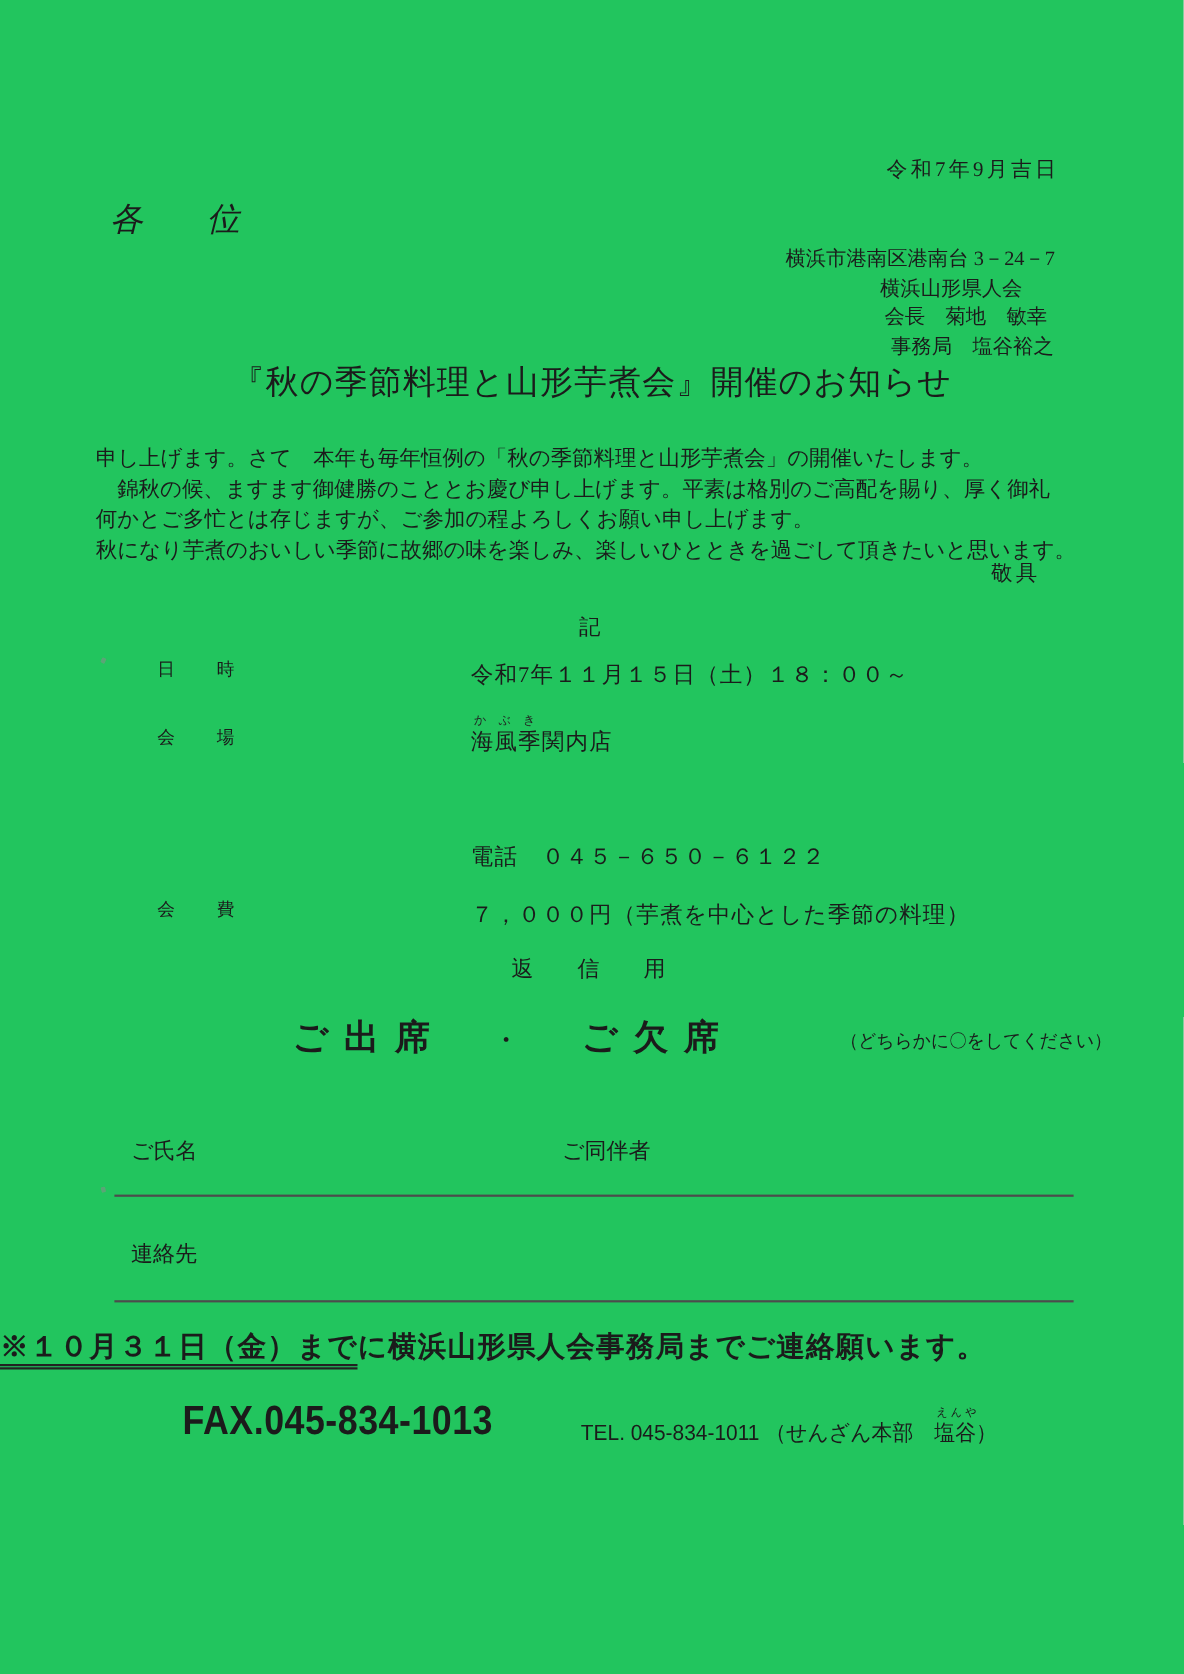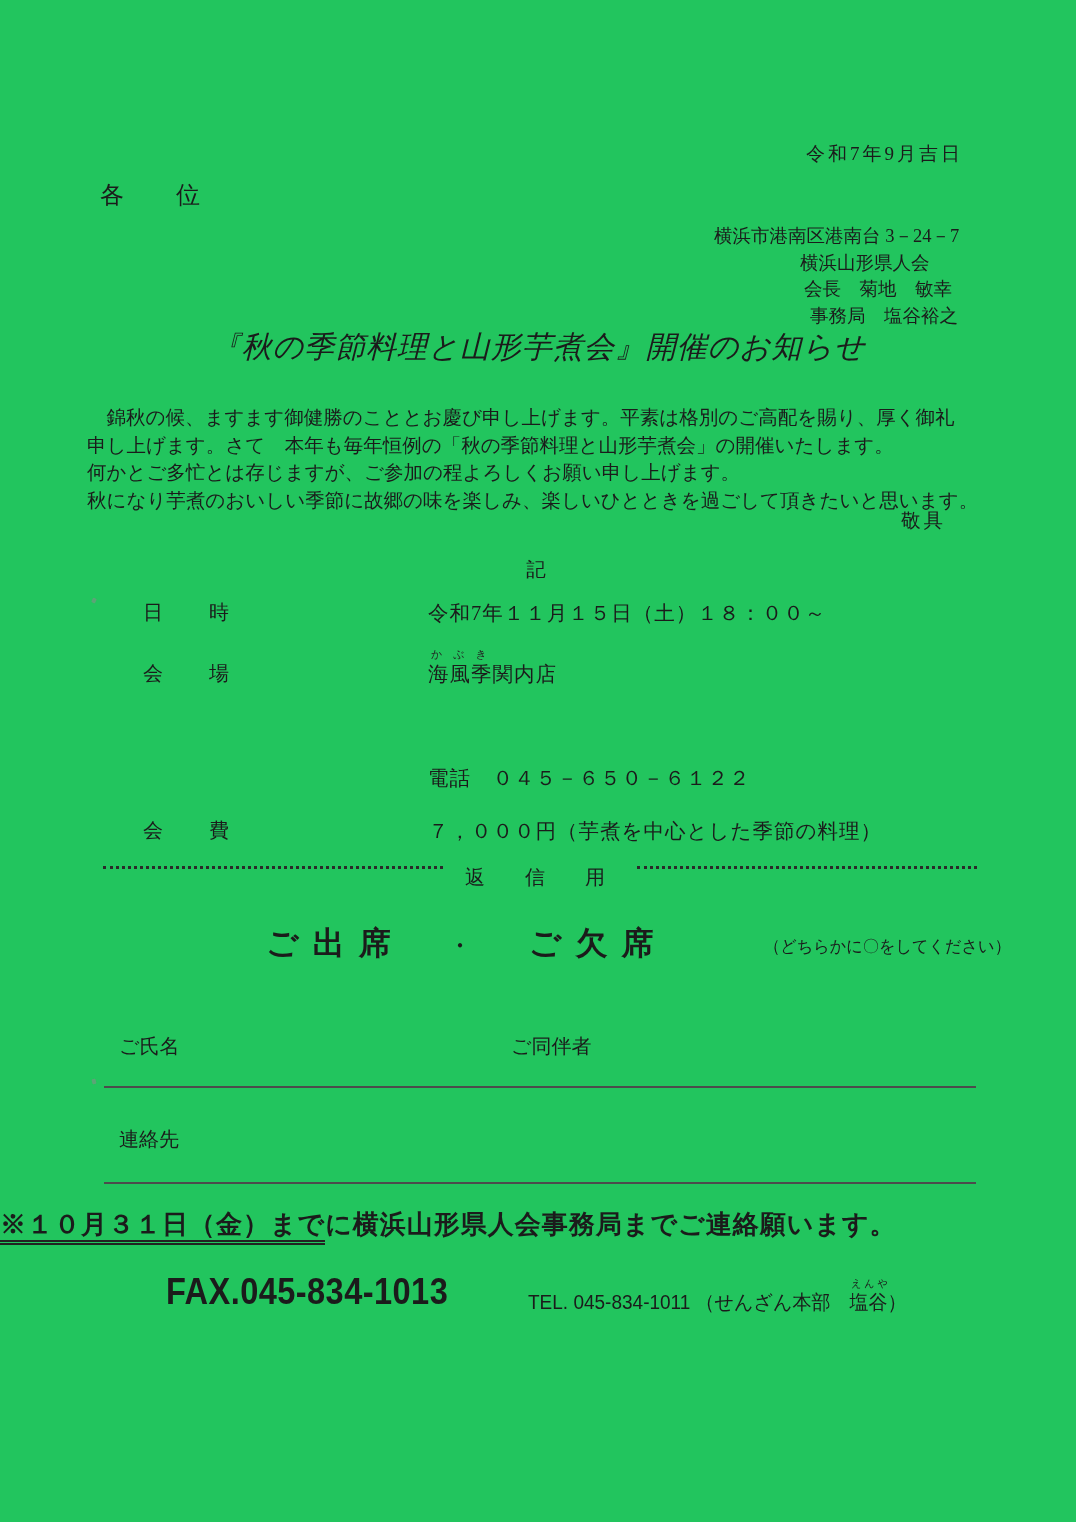--- a/index.html
+++ b/index.html
@@ -8,47 +8,47 @@
     width:1076px;height:1522px;
     margin:0 auto;
     background:#22c55e;
     color:#1b1b1b;
     font-family:"Liberation Serif","DejaVu Serif",serif;
     overflow:hidden;
   }
   .abs{position:absolute;}
 
   .doc-date{top:141px;left:806px;font-size:19px;letter-spacing:3px;}
-  .salutation{top:179px;left:100px;font-size:24px;letter-spacing:14px;}
+  .salutation{top:179px;left:100px;font-size:30px;letter-spacing:14px;font-style:italic;}
 
   .sender{top:223px;left:714px;font-size:18.5px;line-height:26.5px;white-space:nowrap;}
   .sender .l2{padding-left:86px;}
   .sender .l3{padding-left:90px;}
   .sender .l4{padding-left:96px;}
 
   .title{top:327px;left:0;width:100%;text-align:center;
-         font-size:30px;font-weight:500;letter-spacing:1px;margin:0;font-style:italic;}
+         font-size:30px;font-weight:500;letter-spacing:1px;margin:0;}
 
   .body-par{top:404px;left:87px;width:905px;font-size:19.5px;line-height:27.6px;}
   .closing{top:507px;left:901px;font-size:19.5px;letter-spacing:3px;}
   .record{top:556px;left:0;width:100%;text-align:center;font-size:19.5px;letter-spacing:4px;}
 
-  .row-label{font-size:20px;left:143px;letter-spacing:2px;}
+  .row-label{font-size:16px;left:143px;letter-spacing:2px;}
   .row-value{font-size:20.5px;left:428px;letter-spacing:1px;white-space:nowrap;}
   .r-dt{top:599px;}
   .r-venue{top:660px;}
   .r-addr{top:711px;font-size:20px;}
   .r-phone{top:764px;}
   .r-fee{top:817px;}
 
   .ruby-wrap{position:relative;display:inline-block;}
   .furi{position:absolute;top:-13px;left:3px;font-size:11px;letter-spacing:11px;white-space:nowrap;color:#222;}
   .furi-tel{position:absolute;top:-12px;left:2px;font-size:10.5px;letter-spacing:3px;white-space:nowrap;}
 
-  .divider{top:864px;left:103px;width:874px;display:flex;}
+  .divider{top:864px;left:103px;width:874px;display:flex;align-items:center;flex-direction:column;}
   .dotline{flex:1;height:2px;border-bottom:3px dotted #2a2a2a;}
   .divider-label{padding:0 22px;font-size:20px;letter-spacing:10px;white-space:nowrap;}
 
   .gothic{font-family:"Liberation Sans","DejaVu Sans",sans-serif;}
 
   .att-row{top:922px;left:0;width:100%;height:50px;}
   .att-group{position:absolute;left:266px;top:0;display:flex;align-items:center;}
   .att-label{font-size:32px;font-weight:700;letter-spacing:14px;white-space:nowrap;}
   .att-sep{font-size:22px;font-weight:700;margin:4px 58px 0 44px;}
   .att-note{position:absolute;left:764px;top:13px;font-size:17px;white-space:nowrap;
@@ -87,22 +87,22 @@
   <div class="abs sender">
     <div>横浜市港南区港南台 3－24－7</div>
     <div class="l2">横浜山形県人会</div>
     <div class="l3">会長　菊地　敏幸</div>
     <div class="l4">事務局　塩谷裕之</div>
   </div>
 
   <h1 class="abs title">『秋の季節料理と山形芋煮会』開催のお知らせ</h1>
 
   <div class="abs body-par">
+    <div>申し上げます。さて　本年も毎年恒例の「秋の季節料理と山形芋煮会」の開催いたします。</div>
     <div>　錦秋の候、ますます御健勝のこととお慶び申し上げます。平素は格別のご高配を賜り、厚く御礼</div>
-    <div>申し上げます。さて　本年も毎年恒例の「秋の季節料理と山形芋煮会」の開催いたします。</div>
     <div>何かとご多忙とは存じますが、ご参加の程よろしくお願い申し上げます。</div>
     <div>秋になり芋煮のおいしい季節に故郷の味を楽しみ、楽しいひとときを過ごして頂きたいと思います。</div>
   </div>
 
   <div class="abs closing">敬具</div>
 
   <div class="abs record">記</div>
 
   <div class="abs row-label r-dt">日　　時</div>
   <div class="abs row-value r-dt">令和7年１１月１５日（土）１８：００～</div>

